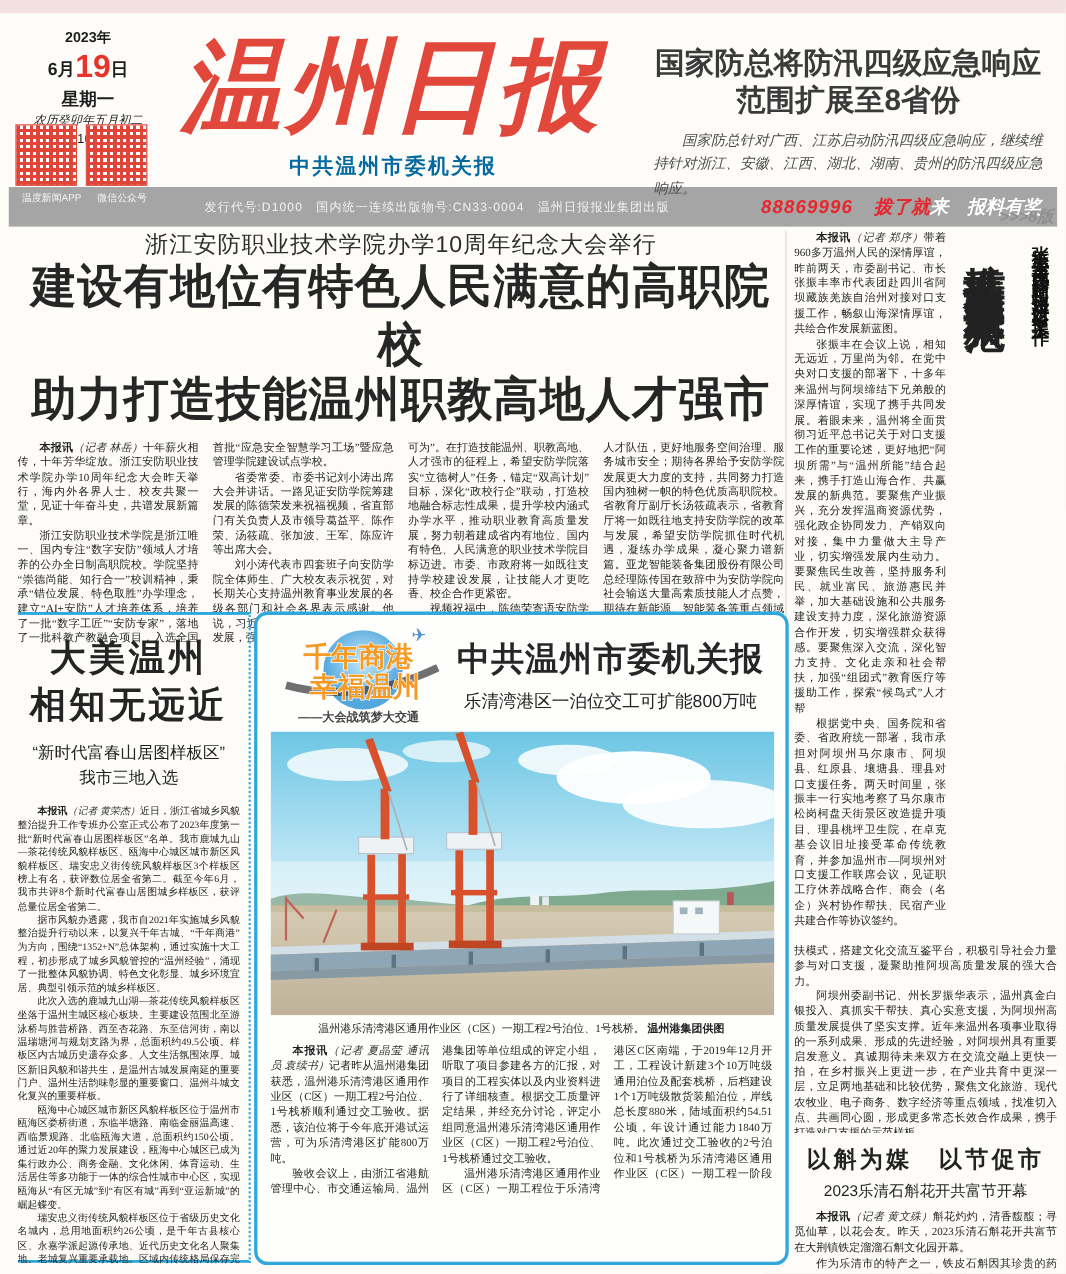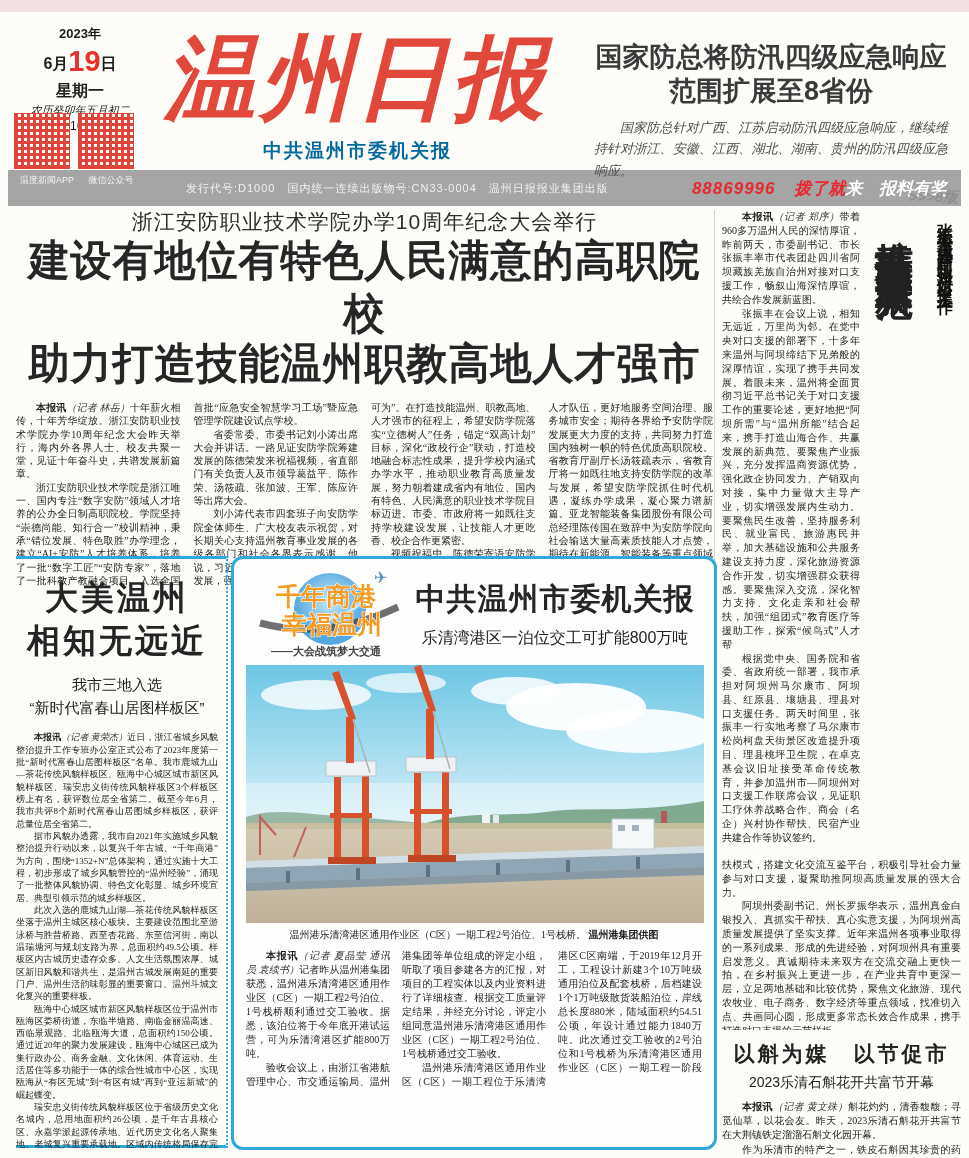--- a/index.html
+++ b/index.html
@@ -177,22 +177,22 @@
       </div>
     </div>
   </div>
 
   <div class="scenery">
     <div class="s-title">
       <div>大美温州</div>
       <div>相知无远近</div>
     </div>
     <div class="s-sub">
+      <div>“新时代富春山居图样板区”</div>
       <div>我市三地入选</div>
-      <div>“新时代富春山居图样板区”</div>
     </div>
     <div class="s-body">
       <p class="b"><b class="lead-in">本报讯</b><i class="byline">（记者 黄荣杰）</i><span>近日，浙江省城乡风貌整治提升工作专班办公室正式公布了2023年度第一批“新时代富春山居图样板区”名单。我市鹿城九山—茶花传统风貌样板区、瓯海中心城区城市新区风貌样板区、瑞安忠义街传统风貌样板区3个样板区榜上有名，获评数位居全省第二。截至今年6月，我市共评8个新时代富春山居图城乡样板区，获评总量位居全省第二。</span></p>
       <p class="b">据市风貌办透露，我市自2021年实施城乡风貌整治提升行动以来，以复兴千年古城、“千年商港”为方向，围绕“1352+N”总体架构，通过实施十大工程，初步形成了城乡风貌管控的“温州经验”，涌现了一批整体风貌协调、特色文化彰显、城乡环境宜居、典型引领示范的城乡样板区。</p>
       <p class="b">此次入选的鹿城九山湖—茶花传统风貌样板区坐落于温州主城区核心板块。主要建设范围北至游泳桥与胜昔桥路、西至杏花路、东至信河街，南以温瑞塘河与规划支路为界，总面积约49.5公顷。样板区内古城历史遗存众多、人文生活氛围浓厚、城区新旧风貌和谐共生，是温州古城发展南延的重要门户、温州生活韵味彰显的重要窗口、温州斗城文化复兴的重要样板。</p>
       <p class="b">瓯海中心城区城市新区风貌样板区位于温州市瓯海区娄桥街道，东临半塘路、南临金丽温高速、西临景观路、北临瓯海大道，总面积约150公顷。通过近20年的聚力发展建设，瓯海中心城区已成为集行政办公、商务金融、文化休闲、体育运动、生活居住等多功能于一体的综合性城市中心区，实现瓯海从“有区无城”到“有区有城”再到“亚运新城”的崛起蝶变。</p>
       <p class="b">瑞安忠义街传统风貌样板区位于省级历史文化名城内，总用地面积约26公顷，是千年古县核心区、永嘉学派起源传承地、近代历史文化名人聚集地、老城复兴重要承载地。区域内传统格局保存完整，遗留着众多优秀文物和历史建筑，传统民居别具风韵，不同时期建筑风貌各具特色、相映成趣。</p>
 
     </div>
   </div>

